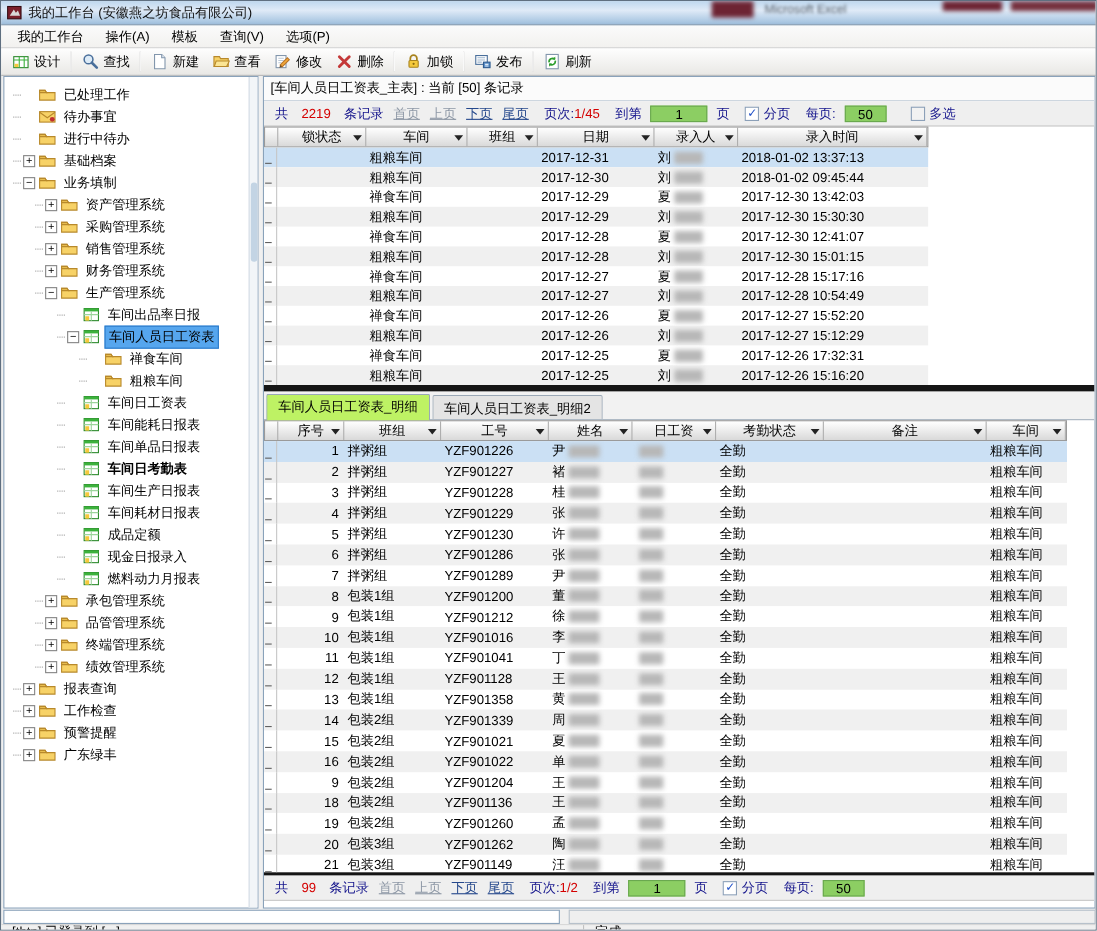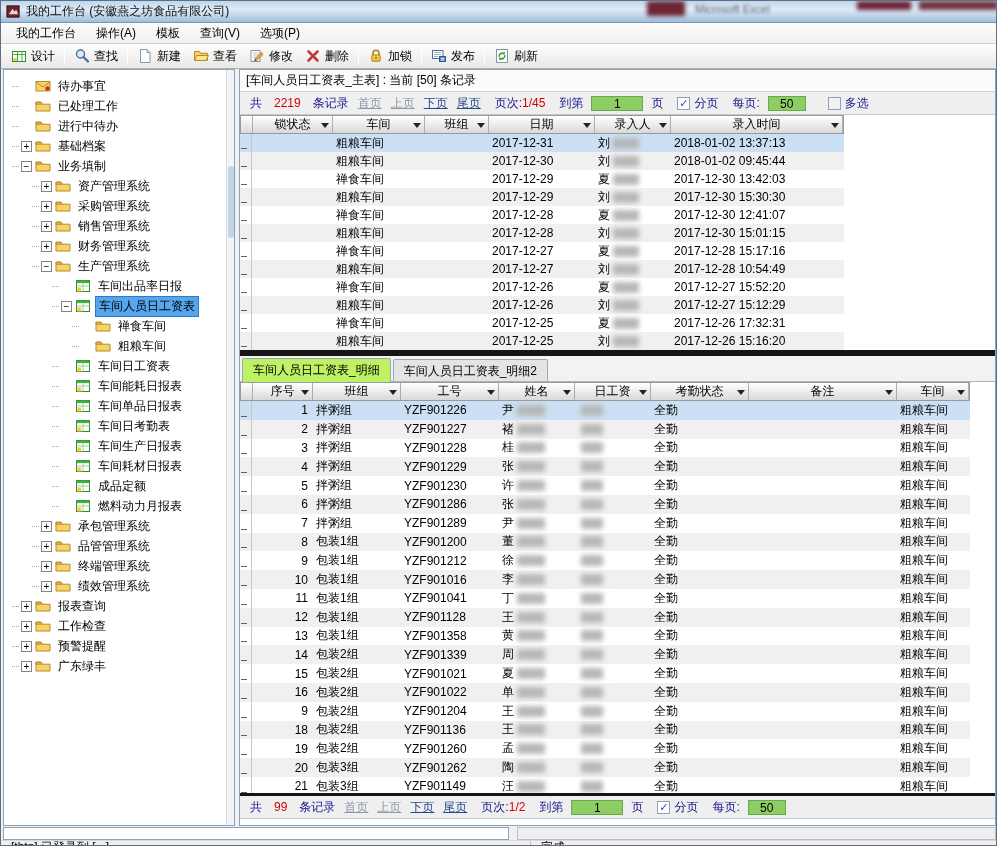--- a/index.html
+++ b/index.html
@@ -212,37 +212,37 @@
   </div>
 
 <div class="content">
   <div class="sidebar">
     <div class="tree" id="tree">
         <div class="tree-row" style="padding-left: 8px;">
           <span class="tree-stub"></span>
           <span class="exp-sp"></span>
           <span class="tree-ic">
             <svg width="16" height="16" viewBox="0 0 16 16">
+              <path d="M1 4.2h5l1.3 2H15V13H1z" fill="#f7d267" stroke="#b8892b"></path>
+              <path d="M1 4.2h5l1.3 2H1z" fill="#e8be4f" stroke="#b8892b"></path>
+            </svg>
+          </span>
+          <span class="tree-lbl">已处理工作</span>
+        </div>
+        <div class="tree-row" style="padding-left: 8px;">
+          <span class="tree-stub"></span>
+          <span class="exp-sp"></span>
+          <span class="tree-ic">
+            <svg width="16" height="16" viewBox="0 0 16 16">
               <rect x="1" y="3.5" width="14" height="9.5" fill="#f7d267" stroke="#b8892b"></rect>
               <path d="M1 4l7 5 7-5" fill="none" stroke="#b8892b"></path>
               <circle cx="12.5" cy="10.5" r="2.2" fill="#c03030"></circle>
             </svg>
           </span>
           <span class="tree-lbl">待办事宜</span>
-        </div>
-        <div class="tree-row" style="padding-left: 8px;">
-          <span class="tree-stub"></span>
-          <span class="exp-sp"></span>
-          <span class="tree-ic">
-            <svg width="16" height="16" viewBox="0 0 16 16">
-              <path d="M1 4.2h5l1.3 2H15V13H1z" fill="#f7d267" stroke="#b8892b"></path>
-              <path d="M1 4.2h5l1.3 2H1z" fill="#e8be4f" stroke="#b8892b"></path>
-            </svg>
-          </span>
-          <span class="tree-lbl">已处理工作</span>
         </div>
         <div class="tree-row" style="padding-left: 8px;">
           <span class="tree-stub"></span>
           <span class="exp-sp"></span>
           <span class="tree-ic">
             <svg width="16" height="16" viewBox="0 0 16 16">
               <path d="M1 4.2h5l1.3 2H15V13H1z" fill="#f7d267" stroke="#b8892b"></path>
               <path d="M1 4.2h5l1.3 2H1z" fill="#e8be4f" stroke="#b8892b"></path>
             </svg>
           </span>
@@ -405,21 +405,21 @@
           <span class="tree-ic">
             <svg width="16" height="16" viewBox="0 0 16 16">
               <rect x="1.5" y="2.5" width="13" height="11" fill="#fff" stroke="#2e8b2e"></rect>
               <rect x="1.5" y="2.5" width="13" height="2.6" fill="#3cb23c"></rect>
               <path d="M1.5 8h13M8 5.1v8.4" stroke="#9cd49c"></path>
               <rect x="2.5" y="9.5" width="3.6" height="4" fill="#f5c93b"></rect>
             </svg>
           </span>
           <span class="tree-lbl">车间单品日报表</span>
         </div>
-        <div class="tree-row" style="padding-left: 48px;">
+        <div class="tree-row" style="padding-left: 48px; font-weight: bold;">
           <span class="tree-stub"></span>
           <span class="exp-sp"></span>
           <span class="tree-ic">
             <svg width="16" height="16" viewBox="0 0 16 16">
               <rect x="1.5" y="2.5" width="13" height="11" fill="#fff" stroke="#2e8b2e"></rect>
               <rect x="1.5" y="2.5" width="13" height="2.6" fill="#3cb23c"></rect>
               <path d="M1.5 8h13M8 5.1v8.4" stroke="#9cd49c"></path>
               <rect x="2.5" y="9.5" width="3.6" height="4" fill="#f5c93b"></rect>
             </svg>
           </span>
@@ -456,20 +456,33 @@
           <span class="exp-sp"></span>
           <span class="tree-ic">
             <svg width="16" height="16" viewBox="0 0 16 16">
               <rect x="1.5" y="2.5" width="13" height="11" fill="#fff" stroke="#2e8b2e"></rect>
               <rect x="1.5" y="2.5" width="13" height="2.6" fill="#3cb23c"></rect>
               <path d="M1.5 8h13M8 5.1v8.4" stroke="#9cd49c"></path>
               <rect x="2.5" y="9.5" width="3.6" height="4" fill="#f5c93b"></rect>
             </svg>
           </span>
           <span class="tree-lbl">成品定额</span>
+        </div>
+        <div class="tree-row" style="padding-left: 48px;">
+          <span class="tree-stub"></span>
+          <span class="exp-sp"></span>
+          <span class="tree-ic">
+            <svg width="16" height="16" viewBox="0 0 16 16">
+              <rect x="1.5" y="2.5" width="13" height="11" fill="#fff" stroke="#2e8b2e"></rect>
+              <rect x="1.5" y="2.5" width="13" height="2.6" fill="#3cb23c"></rect>
+              <path d="M1.5 8h13M8 5.1v8.4" stroke="#9cd49c"></path>
+              <rect x="2.5" y="9.5" width="3.6" height="4" fill="#f5c93b"></rect>
+            </svg>
+          </span>
+          <span class="tree-lbl">现金日报录入</span>
         </div>
         <div class="tree-row" style="padding-left: 48px;">
           <span class="tree-stub"></span>
           <span class="exp-sp"></span>
           <span class="tree-ic">
             <svg width="16" height="16" viewBox="0 0 16 16">
               <rect x="1.5" y="2.5" width="13" height="11" fill="#fff" stroke="#2e8b2e"></rect>
               <rect x="1.5" y="2.5" width="13" height="2.6" fill="#3cb23c"></rect>
               <path d="M1.5 8h13M8 5.1v8.4" stroke="#9cd49c"></path>
               <rect x="2.5" y="9.5" width="3.6" height="4" fill="#f5c93b"></rect>

